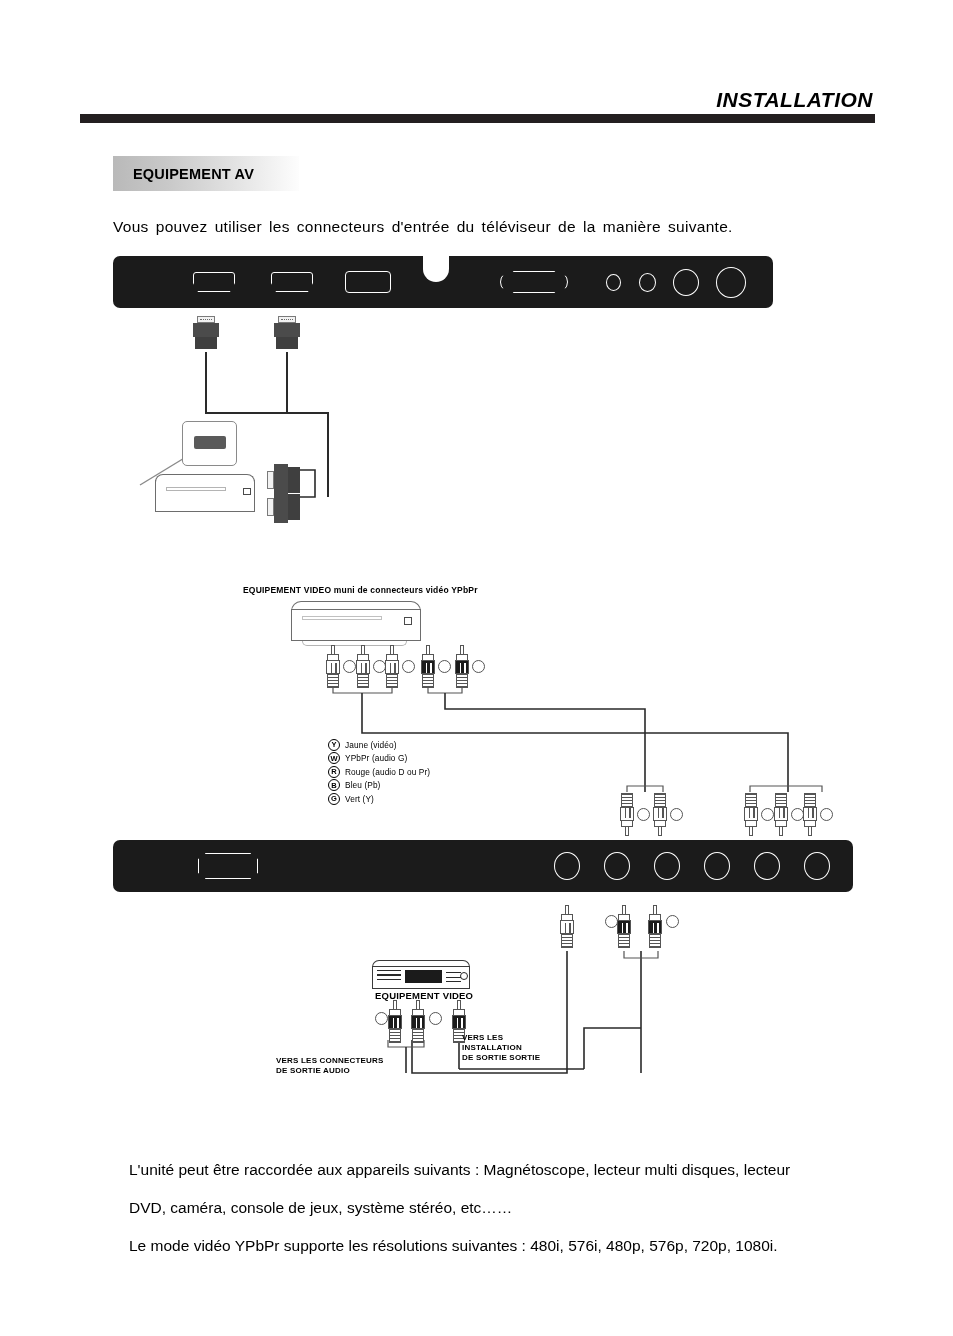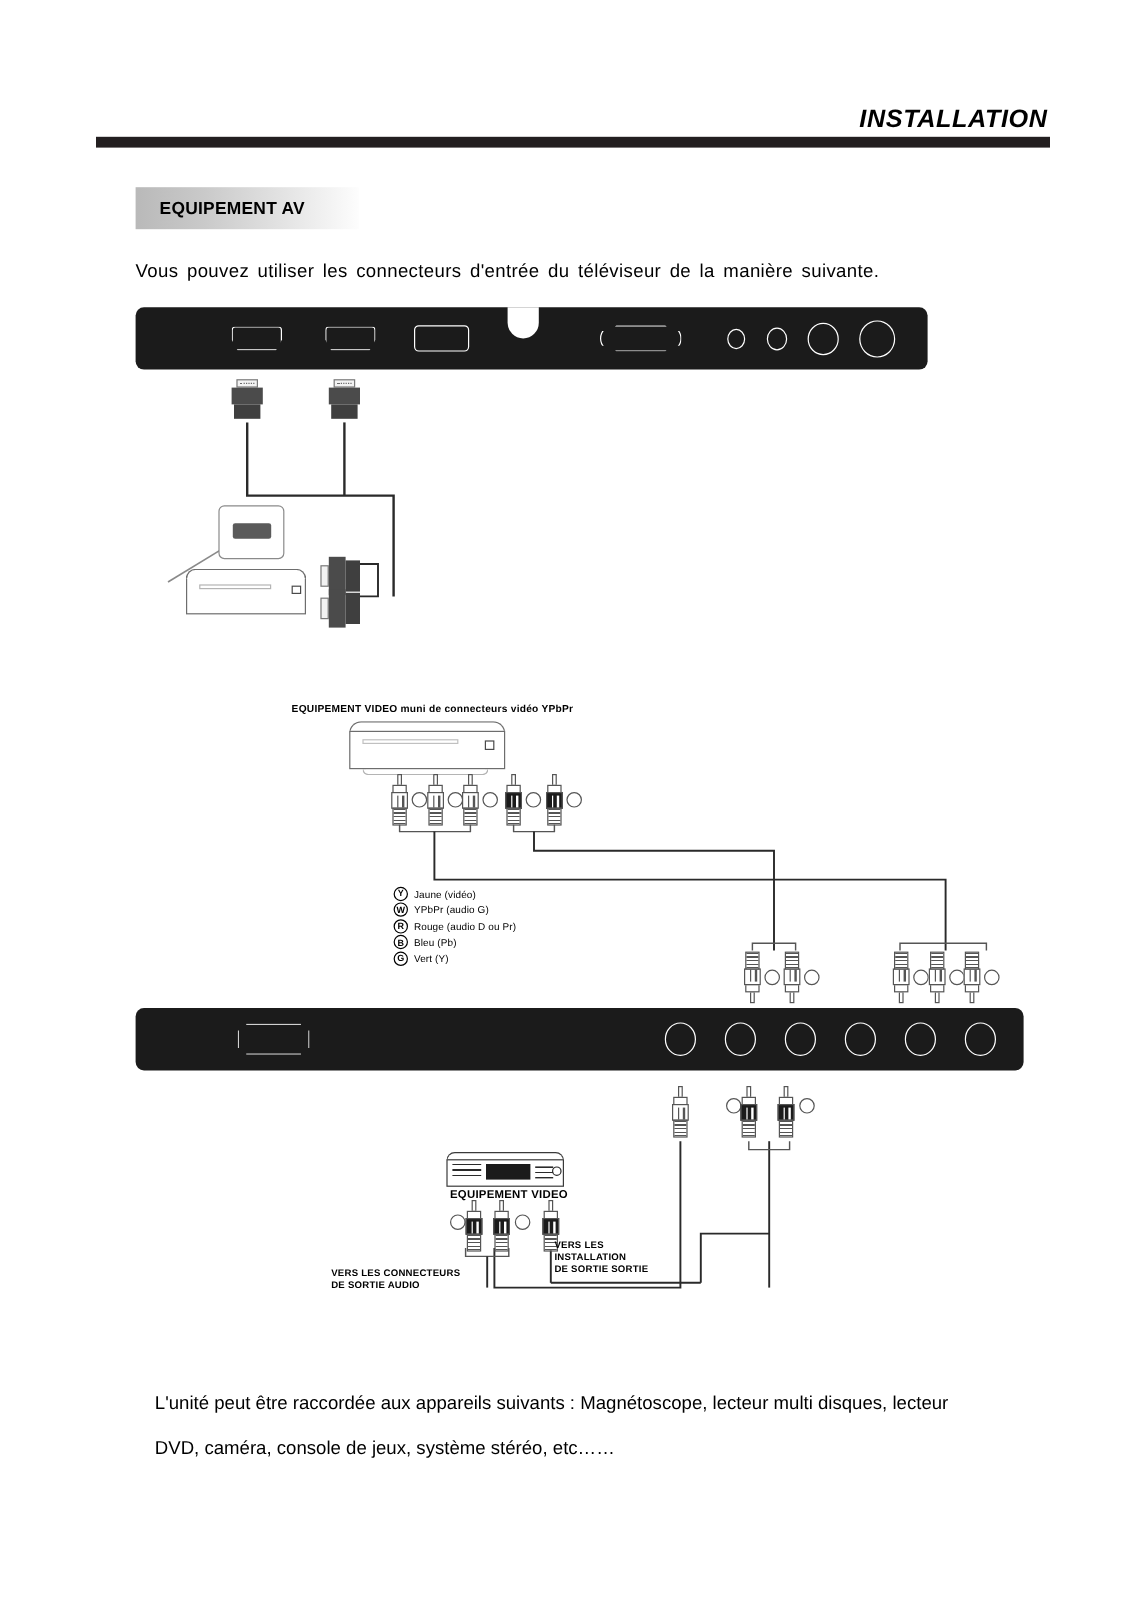--- a/index.html
+++ b/index.html
@@ -443,13 +443,14 @@
 </div>
 
 <div class="lbl lbl-small" style="left:276px; top:1056px;">
   <div>VERS LES CONNECTEURS</div>
   <div>DE SORTIE AUDIO</div>
 </div>
 
 <div class="footer-text">
   <p>L'unité peut être raccordée aux appareils suivants : Magnétoscope, lecteur multi disques, lecteur</p>
   <p>DVD, caméra, console de jeux, système stéréo, etc……</p>
+  <p>Le mode vidéo YPbPr supporte les résolutions suivantes : 480i, 576i, 480p, 576p, 720p, 1080i.</p>
 </div>
 
 </body></html>

